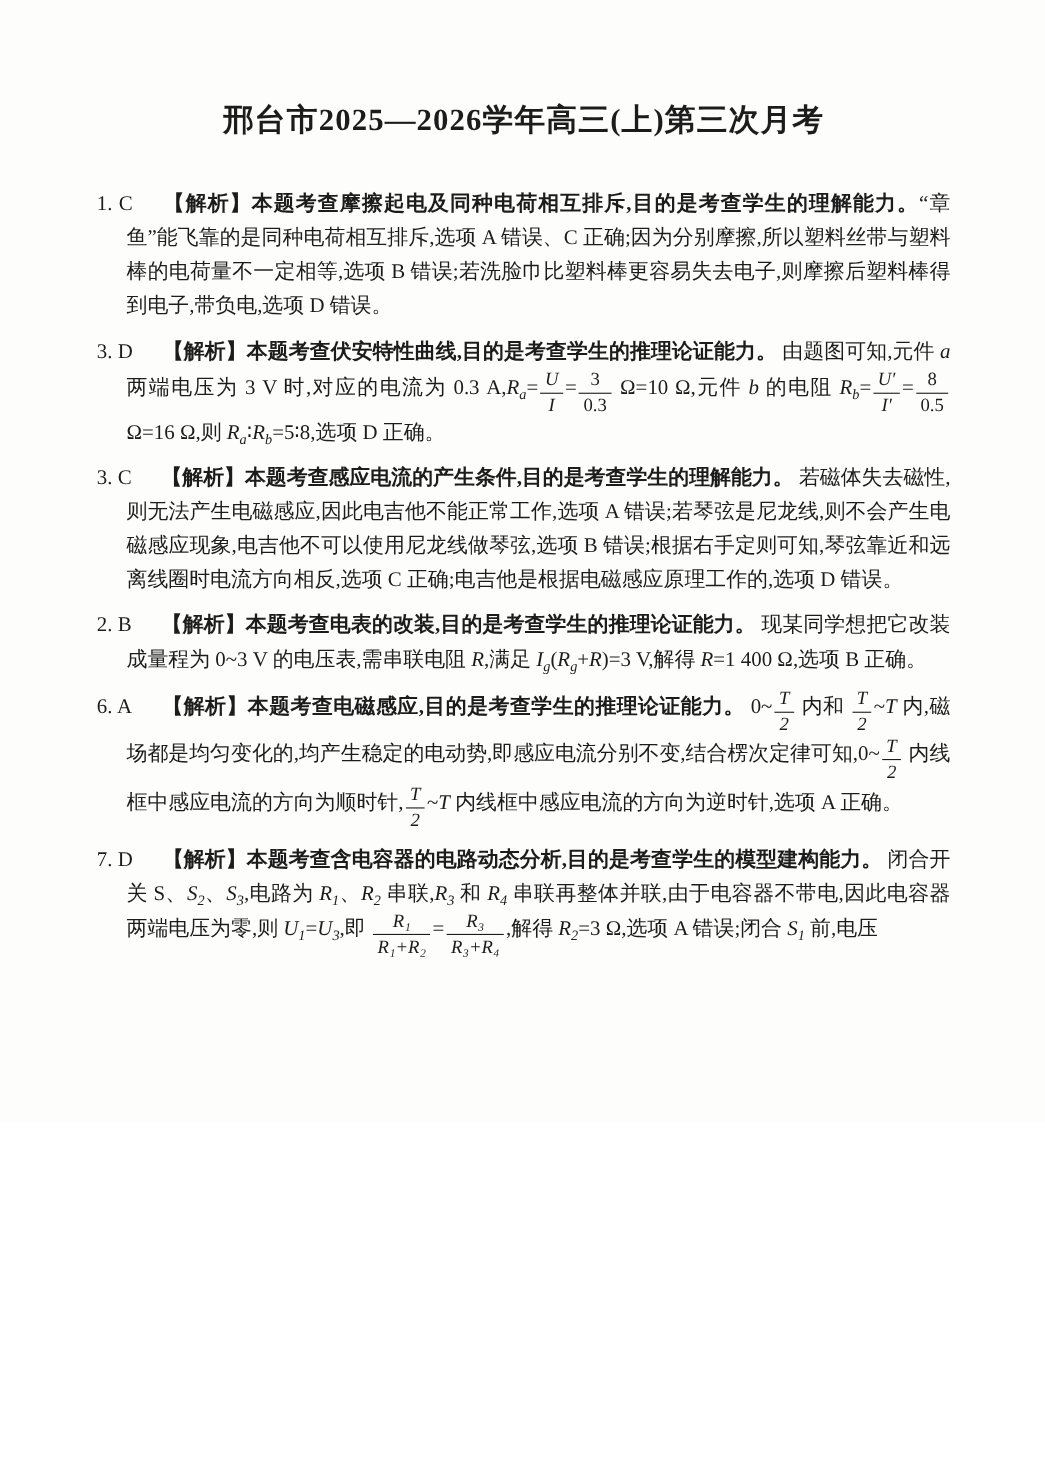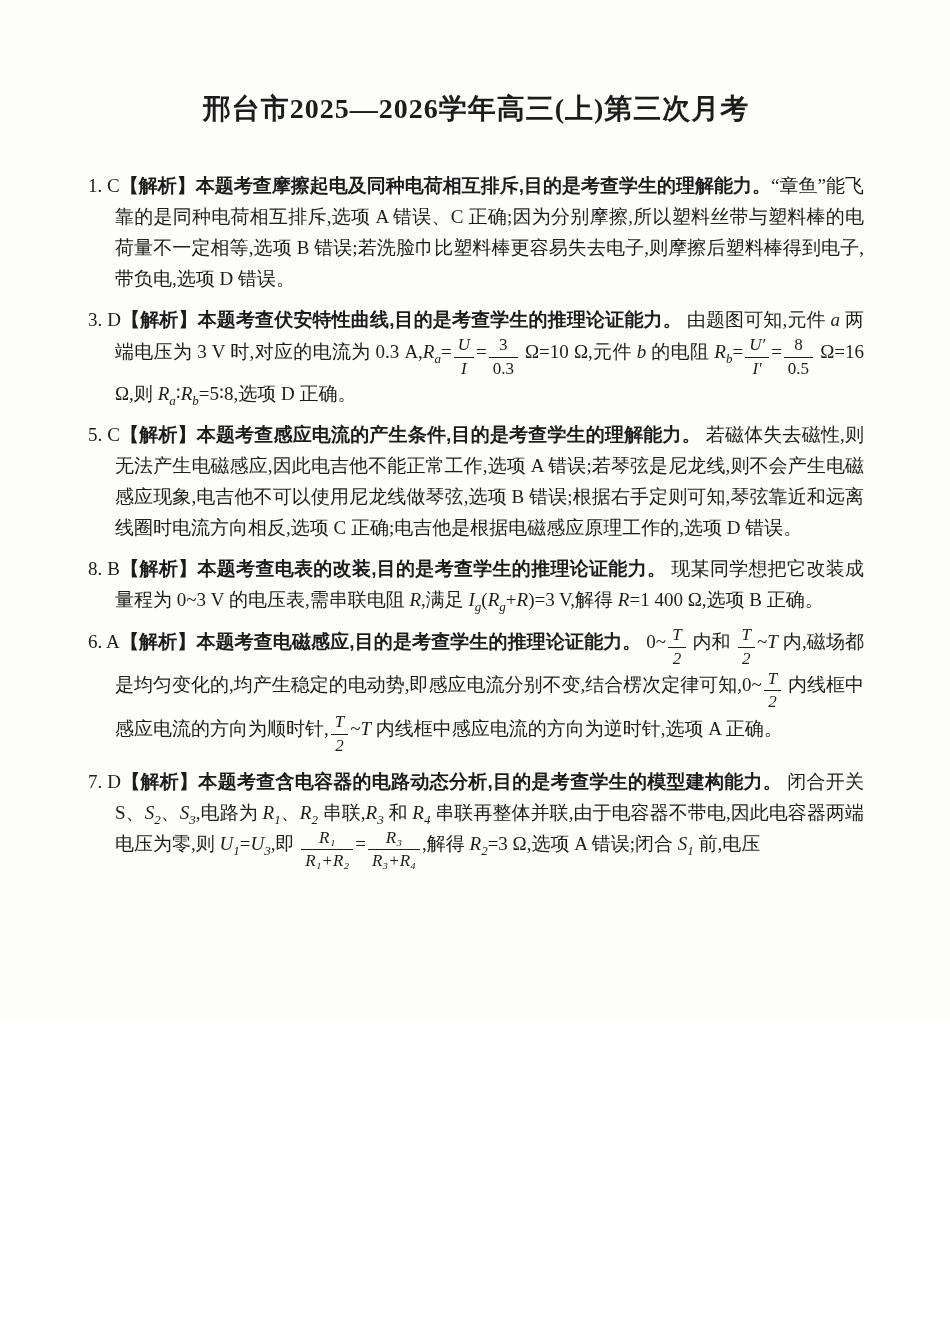--- a/index.html
+++ b/index.html
@@ -10,22 +10,22 @@
     background:#fdfdfc; color:#1c1c1c; overflow:hidden;
   }
   .content { padding:90px 86px 0 88px; }
   .title1 { text-align:center; font-size:28px; font-weight:700; letter-spacing:1px; }
   .title2 { text-align:center; font-size:34px; font-weight:700; letter-spacing:9px; text-indent:9px; margin-top:10px; }
   .answers { margin-top:42px; }
   .item {
     font-size:19px; line-height:31px; text-align:justify;
     margin-bottom:10px; padding-left:27px; text-indent:-27px;
   }
-  .marker { margin-right:0; white-space:nowrap; }
-  .hei { font-family:Liberation Sans, sans-serif; font-weight:700; }
+  .marker { margin-right:27px; white-space:nowrap; }
+  .hei { font-family:Liberation Serif, serif; font-weight:700; }
   .var { font-style:italic; }
   sub { font-size:13px; line-height:0; }
   .frac {
     display:inline-block; vertical-align:-0.95em; text-align:center;
     font-size:17px; line-height:1.1; margin:0 2px; text-indent:0;
   }
   .frac .fn { display:block; padding:1px 4px 2px; }
   .frac .fd { display:block; border-top:1.3px solid #1c1c1c; padding:2px 4px 0; }
   .frac.v { font-style:italic; }
   .footer { position:absolute; left:0; top:1246px; width:950px; font-size:17px;margin-left:28px; }
@@ -35,22 +35,22 @@
 </style>
 </head>
 <body>
 
 <div class="page">
   <div class="content">
     <div class="title1">邢台市2025—2026学年高三(上)第三次月考</div>
     <div class="answers">
         <div class="item"><span class="marker">1. C</span><span><span class="hei">【解析】本题考查摩擦起电及同种电荷相互排斥,目的是考查学生的理解能力。</span>“章鱼”能飞靠的是同种电荷相互排斥,选项 A 错误、C 正确;因为分别摩擦,所以塑料丝带与塑料棒的电荷量不一定相等,选项 B 错误;若洗脸巾比塑料棒更容易失去电子,则摩擦后塑料棒得到电子,带负电,选项 D 错误。</span></div>
         <div class="item"><span class="marker">3. D</span><span><span class="hei">【解析】本题考查伏安特性曲线,目的是考查学生的推理论证能力。</span> 由题图可知,元件 <span class="var">a</span> 两端电压为 3 V 时,对应的电流为 0.3 A,<span><span class="var">R</span><sub class="var">a</sub></span>=<span class="frac v"><span class="fn">U</span><span class="fd">I</span></span>=<span class="frac"><span class="fn">3</span><span class="fd">0.3</span></span> Ω=10 Ω,元件 <span class="var">b</span> 的电阻 <span><span class="var">R</span><sub class="var">b</sub></span>=<span class="frac v"><span class="fn">U′</span><span class="fd">I′</span></span>=<span class="frac"><span class="fn">8</span><span class="fd">0.5</span></span> Ω=16 Ω,则 <span><span class="var">R</span><sub class="var">a</sub></span>∶<span><span class="var">R</span><sub class="var">b</sub></span>=5∶8,选项 D 正确。</span></div>
-        <div class="item"><span class="marker">5. C</span><span><span class="hei">【解析】本题考查感应电流的产生条件,目的是考查学生的理解能力。</span> 若磁体失去磁性,则无法产生电磁感应,因此电吉他不能正常工作,选项 A 错误;若琴弦是尼龙线,则不会产生电磁感应现象,电吉他不可以使用尼龙线做琴弦,选项 B 错误;根据右手定则可知,琴弦靠近和远离线圈时电流方向相反,选项 C 正确;电吉他是根据电磁感应原理工作的,选项 D 错误。</span></div>
-        <div class="item"><span class="marker">8. B</span><span><span class="hei">【解析】本题考查电表的改装,目的是考查学生的推理论证能力。</span> 现某同学想把它改装成量程为 0~3 V 的电压表,需串联电阻 <span class="var">R</span>,满足 <span><span class="var">I</span><sub class="var">g</sub></span>(<span><span class="var">R</span><sub class="var">g</sub></span>+<span class="var">R</span>)=3 V,解得 <span class="var">R</span>=1 400 Ω,选项 B 正确。</span></div>
+        <div class="item"><span class="marker">3. C</span><span><span class="hei">【解析】本题考查感应电流的产生条件,目的是考查学生的理解能力。</span> 若磁体失去磁性,则无法产生电磁感应,因此电吉他不能正常工作,选项 A 错误;若琴弦是尼龙线,则不会产生电磁感应现象,电吉他不可以使用尼龙线做琴弦,选项 B 错误;根据右手定则可知,琴弦靠近和远离线圈时电流方向相反,选项 C 正确;电吉他是根据电磁感应原理工作的,选项 D 错误。</span></div>
+        <div class="item"><span class="marker">2. B</span><span><span class="hei">【解析】本题考查电表的改装,目的是考查学生的推理论证能力。</span> 现某同学想把它改装成量程为 0~3 V 的电压表,需串联电阻 <span class="var">R</span>,满足 <span><span class="var">I</span><sub class="var">g</sub></span>(<span><span class="var">R</span><sub class="var">g</sub></span>+<span class="var">R</span>)=3 V,解得 <span class="var">R</span>=1 400 Ω,选项 B 正确。</span></div>
         <div class="item"><span class="marker">6. A</span><span><span class="hei">【解析】本题考查电磁感应,目的是考查学生的推理论证能力。</span> 0~<span class="frac v"><span class="fn">T</span><span class="fd">2</span></span> 内和 <span class="frac v"><span class="fn">T</span><span class="fd">2</span></span>~<span class="var">T</span> 内,磁场都是均匀变化的,均产生稳定的电动势,即感应电流分别不变,结合楞次定律可知,0~<span class="frac v"><span class="fn">T</span><span class="fd">2</span></span> 内线框中感应电流的方向为顺时针,<span class="frac v"><span class="fn">T</span><span class="fd">2</span></span>~<span class="var">T</span> 内线框中感应电流的方向为逆时针,选项 A 正确。</span></div>
         <div class="item"><span class="marker">7. D</span><span><span class="hei">【解析】本题考查含电容器的电路动态分析,目的是考查学生的模型建构能力。</span> 闭合开关 S、<span><span class="var">S</span><sub class="var">2</sub></span>、<span><span class="var">S</span><sub class="var">3</sub></span>,电路为 <span><span class="var">R</span><sub class="var">1</sub></span>、<span><span class="var">R</span><sub class="var">2</sub></span> 串联,<span><span class="var">R</span><sub class="var">3</sub></span> 和 <span><span class="var">R</span><sub class="var">4</sub></span> 串联再整体并联,由于电容器不带电,因此电容器两端电压为零,则 <span><span class="var">U</span><sub class="var">1</sub></span>=<span><span class="var">U</span><sub class="var">3</sub></span>,即 <span class="frac v"><span class="fn">R₁</span><span class="fd">R₁+R₂</span></span>=<span class="frac v"><span class="fn">R₃</span><span class="fd">R₃+R₄</span></span>,解得 <span><span class="var">R</span><sub class="var">2</sub></span>=3 Ω,选项 A 错误;闭合 <span><span class="var">S</span><sub class="var">1</sub></span> 前,电压</span></div>
       </div>
   </div>
   <div class="footer">
     <div class="footer-center"><span class="mark">∥</span><span>高三物理·参考答案  第1页(共5页)</span><span class="mark">∥</span></div>
     <div class="footer-code">26-153C</div>
   </div>
 </div>
 

